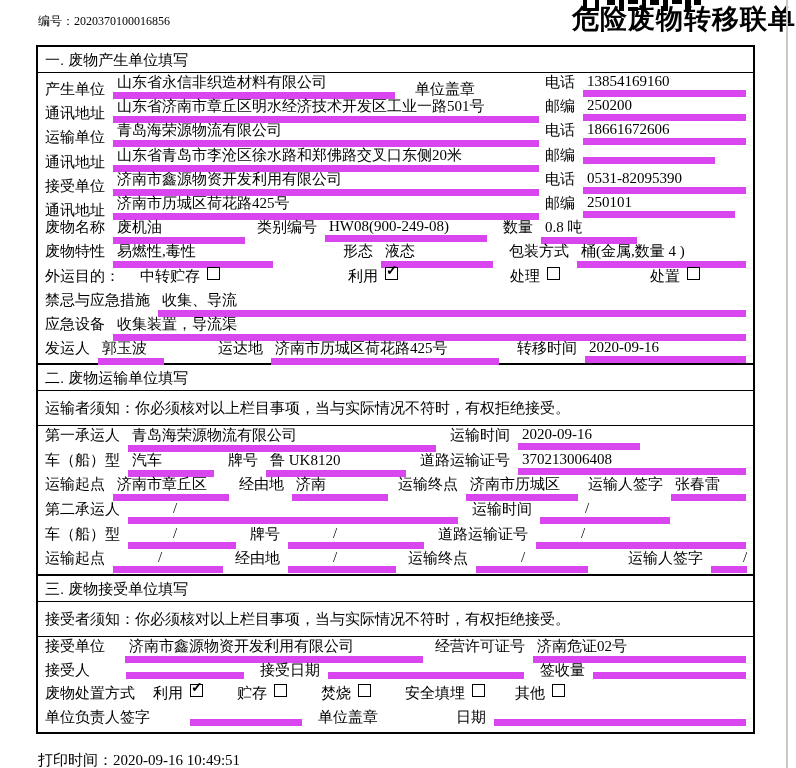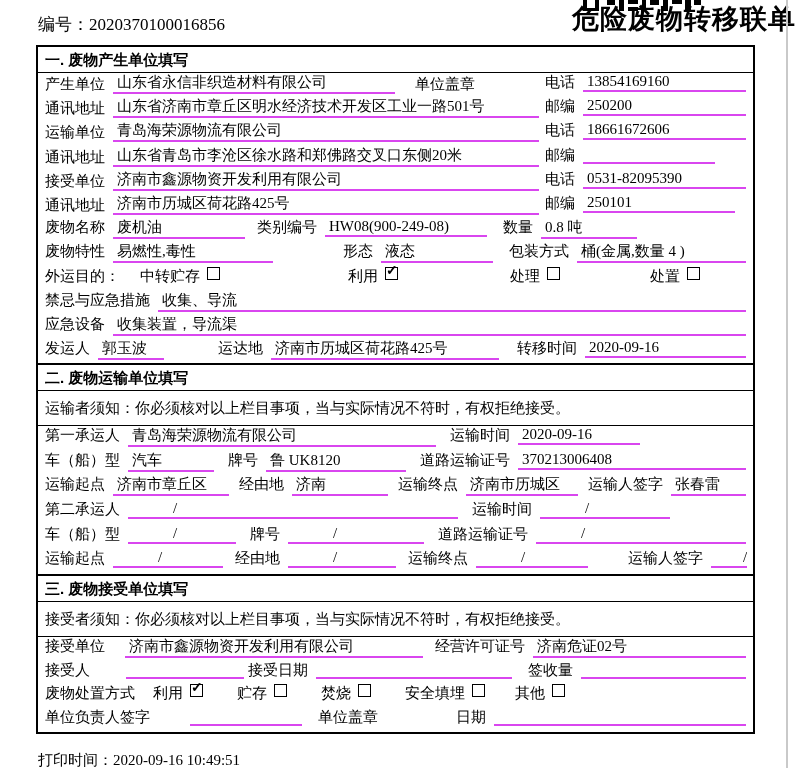--- a/index.html
+++ b/index.html
@@ -1,46 +1,46 @@
 <!DOCTYPE html>
 <html><head>
 <meta charset="utf-8">
 <style>
   html,body{margin:0;padding:0;}
   body{
     width:796px;height:768px;background:#ffffff;color:#000;
     font-family:"Liberation Serif","DejaVu Serif",serif;
     position:relative;overflow:hidden;
   }
-  .serial{position:absolute;left:38px;top:13px;font-size:17px;white-space:nowrap;}
+  .serial{position:absolute;left:38px;top:13px;font-size:12px;white-space:nowrap;}
   .doc-title{
     position:absolute;left:0;top:1px;width:100%;box-sizing:border-box;padding-left:92px;
     text-align:right;font-family:"Liberation Sans","DejaVu Sans",sans-serif;
     font-weight:bold;font-size:27px;letter-spacing:1px;white-space:nowrap;
   }
   .qr{position:absolute;left:583px;top:0;width:118px;height:12px;}
   .edge-line{position:absolute;left:786px;top:0;width:2px;height:768px;background:#c9c9c9;}
 
   .form{
     position:absolute;left:36px;top:45px;width:719px;box-sizing:border-box;
     border:2px solid #000;background:#fff;
   }
   .section + .section{border-top:2px solid #000;}
   .sec-title{
-    font-family:"Liberation Sans","DejaVu Sans",sans-serif;font-weight:bold;
+    font-family:"Liberation Sans","DejaVu Sans",sans-serif;font-weight:normal;
     font-size:15px;padding:4px 7px 2px 7px;border-bottom:1px solid #000;
   }
   .notice{font-size:15px;padding:8px 7px 7px 7px;border-bottom:1px solid #000;}
   .row{display:flex;align-items:flex-start;padding:0 7px 3px 7px;font-size:15px;box-sizing:border-box;}
   .s1 .row{height:24.2px;}
   .s2 .row{height:24.6px;}
   .s3 .row{height:23.7px;}
   .lbl{white-space:nowrap;flex:0 0 auto;}
   .val{
-    border-bottom:2px solid #d946ef;white-space:nowrap;margin-left:8px;
+    border-bottom:7px solid #d946ef;white-space:nowrap;margin-left:8px;
     padding:0 4px;box-sizing:border-box;overflow:hidden;flex:0 0 auto;min-height:18px;
   }
   .fillv{flex:1 1 auto;}
   .sp{flex:1 1 auto;}
   .grp{display:flex;flex:0 0 500px;align-items:flex-end;box-sizing:border-box;padding-right:6px;}
   .grp .fillv{flex:1 1 auto;}
   .ind{padding-left:45px;}
   .cb{
     flex:0 0 auto;width:13px;height:13px;border:1.5px solid #000;
     margin:0 0 2px 7px;position:relative;box-sizing:border-box;
@@ -259,21 +259,21 @@
     <div class="row">
       <span class="lbl">接受单位</span>
       <span class="val" style="width:298px;margin-left:20px">济南市鑫源物资开发利用有限公司</span>
       <span class="lbl" style="margin-left:12px">经营许可证号</span>
       <span class="val fillv">济南危证02号</span>
     </div>
 
     <div class="row">
       <span class="lbl">接受人</span>
       <span class="val" style="width:118px;margin-left:36px"></span>
-      <span class="lbl" style="margin-left:4px">接受日期</span>
+      <span class="lbl" style="margin-left:16px">接受日期</span>
       <span class="val" style="width:196px"></span>
       <span class="lbl" style="margin-left:16px">签收量</span>
       <span class="val fillv"></span>
     </div>
 
     <div class="row">
       <span class="lbl">废物处置方式</span>
       <span class="lbl" style="margin-left:18px">利用</span>
       <span class="cb checked"></span>
       <span class="lbl" style="margin-left:34px">贮存</span>

